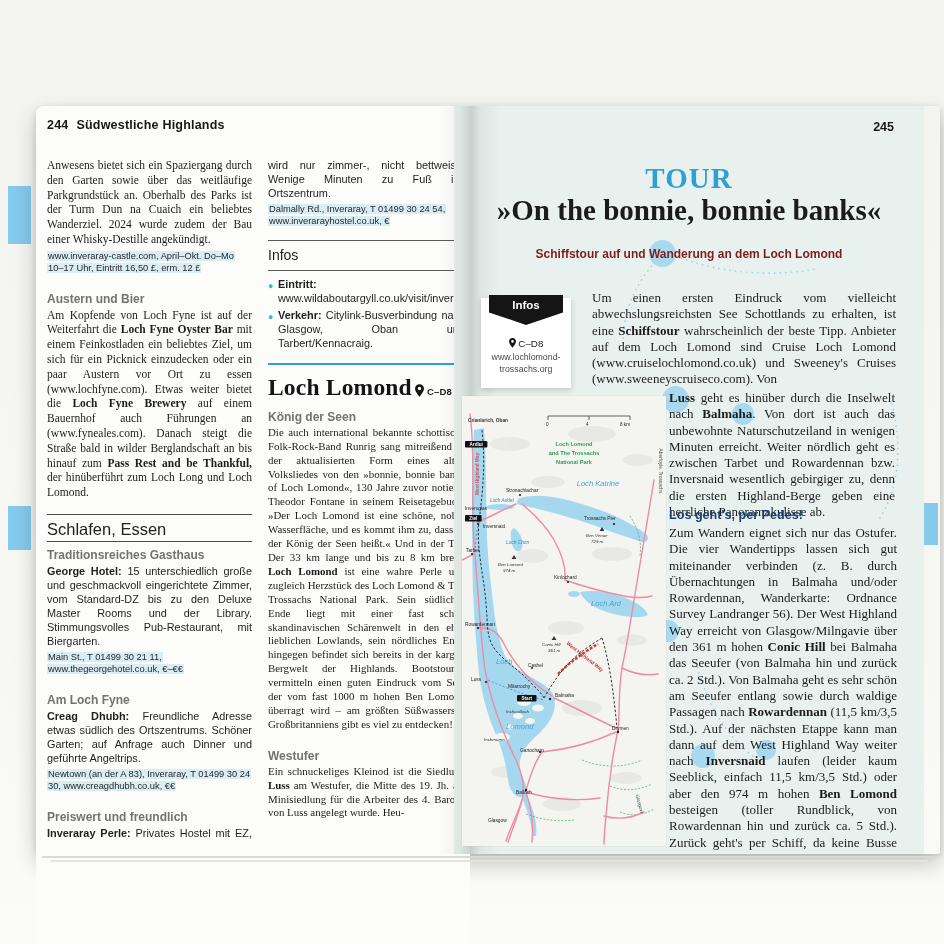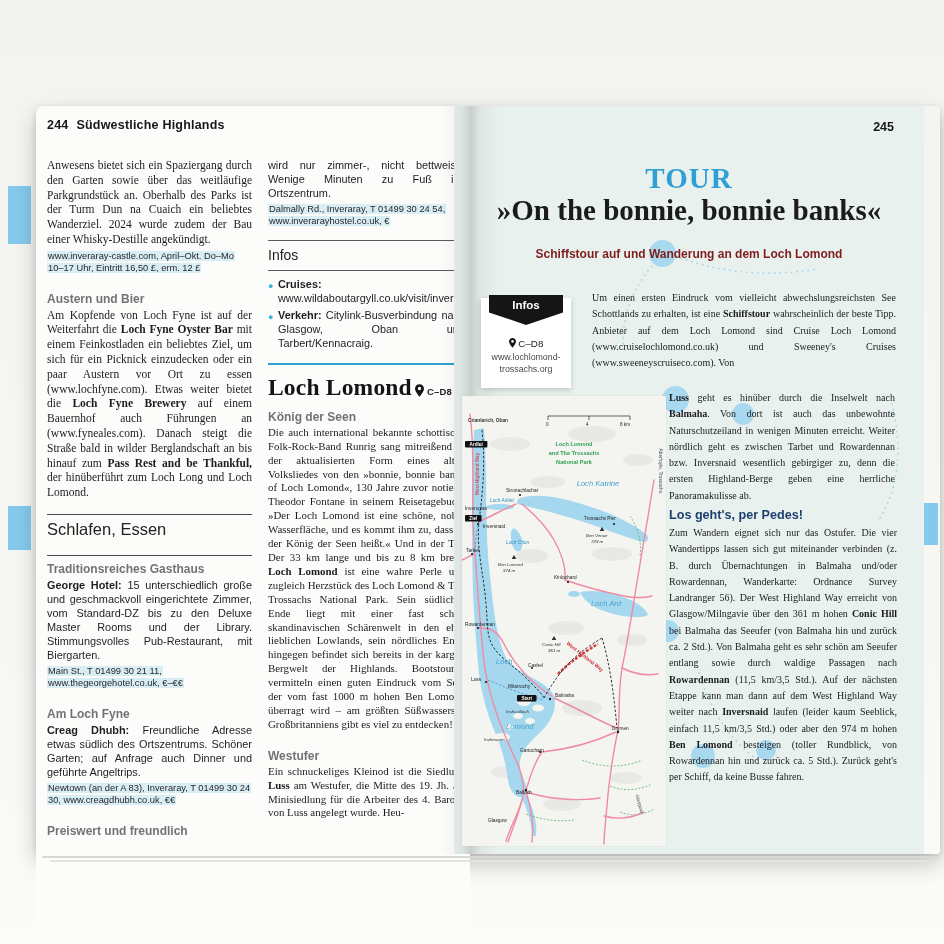--- a/index.html
+++ b/index.html
@@ -19,35 +19,35 @@
   .col{position:absolute;top:52px;height:684px;overflow:hidden;}
   .col1{left:11px;width:205px;}
   .col2{left:232px;width:197px;}
   .serif{font-family:"Liberation Serif",serif;font-size:11.5px;line-height:14.8px;color:#1c1c1f;text-align:justify;hyphens:auto;}
   .serif2{font-family:"Liberation Serif",serif;font-size:10.9px;line-height:13.9px;color:#1c1c1f;text-align:justify;hyphens:auto;}
   .sansb{font-size:10.9px;line-height:14px;color:#1f1f22;text-align:justify;hyphens:auto;}
   .sansb b,.serif b,.serif2 b{font-weight:bold;}
   .smallinfo{font-size:9.3px;line-height:12.4px;color:#27272a;margin:3px 0 0;}
   .smallinfo span{background:#d9edf4;box-decoration-break:clone;-webkit-box-decoration-break:clone;padding:0 1px;}
   .bluehead{color:#737373;font-weight:bold;font-size:12px;margin:17px 0 2px;}
-  .sechead{font-size:16.5px;color:#222;margin:14px 0 4px;padding:5px 0 16px;border-top:1.2px solid #4a4a4a;border-bottom:1.2px solid #4a4a4a;}
+  .sechead{font-size:16.5px;color:#222;margin:14px 0 4px;padding:5px 0 2px;border-top:1.2px solid #4a4a4a;border-bottom:1.2px solid #4a4a4a;}
   .infoshead{font-size:14px;color:#222;margin:12px 0 6px;padding:6px 0 7px;border-top:1px solid #5a5a5a;border-bottom:1px solid #5a5a5a;}
   .bullet{position:relative;padding-left:10px;}
   .bullet .dot{position:absolute;left:0;top:2px;color:#3ab3e4;font-size:9px;}
   .bluerule{border-top:2.6px solid #2f9fd6;margin:13px 0 9px;}
   .lochhead{font-family:"Liberation Serif",serif;font-weight:bold;font-size:23.5px;color:#141416;letter-spacing:.2px;display:flex;align-items:baseline;gap:3px;margin:0 0 9px;}
   .lochhead .grid{font-family:"Liberation Sans",sans-serif;font-size:9.5px;font-weight:bold;color:#222;}
   .pin{flex:none;align-self:center;margin-top:6px;}
 
   
   .rp-num{position:absolute;right:30px;top:14px;font-size:12.5px;font-weight:bold;color:#17171a;}
   .tour-label{position:absolute;left:0;top:56px;width:100%;text-align:center;font-family:"Liberation Serif",serif;font-weight:bold;font-size:29px;color:#2f9fd6;letter-spacing:1px;}
   .tour-title{position:absolute;left:0;top:88px;width:100%;text-align:center;font-family:"Liberation Serif",serif;font-weight:bold;font-size:29px;color:#1b1b1d;}
   .tour-sub{position:absolute;left:0;top:141px;width:100%;text-align:center;font-size:12px;font-weight:bold;color:#7f1d1d;z-index:3;}
-  .rserif{font-family:"Liberation Serif",serif;font-size:10px;line-height:16.3px;color:#1b1b1e;text-align:justify;position:absolute;z-index:3;hyphens:auto;}
+  .rserif{font-family:"Liberation Serif",serif;font-size:13px;line-height:16.3px;color:#1b1b1e;text-align:justify;position:absolute;z-index:3;hyphens:auto;}
   .rserif b{font-weight:bold;}
   .pedes{position:absolute;left:215px;top:402px;font-size:12.6px;font-weight:bold;color:#1c3f70;z-index:3;}
   .deco-dot{position:absolute;border-radius:50%;background:#a9d9ef;z-index:1;}
   .deco-svg{position:absolute;left:0;top:0;width:470px;height:748px;z-index:0;pointer-events:none;}
 
   .infos-card{position:absolute;left:27px;top:192px;width:90px;height:90px;background:#ffffff;box-shadow:0 2px 6px rgba(0,0,0,.18);z-index:4;}
   .infos-ribbon{position:absolute;left:8px;top:-3px;width:74px;height:30px;background:#151515;color:#fff;font-size:11.5px;font-weight:bold;text-align:center;padding-top:4px;box-sizing:border-box;
     clip-path:polygon(0 0,100% 0,100% 58%,50% 100%,0 58%);}
   .infos-grid{position:absolute;left:0;top:40px;width:100%;text-align:center;font-size:9.8px;color:#222;}
   .infos-url{position:absolute;left:0;top:54px;width:100%;text-align:center;font-size:8.8px;line-height:11.5px;color:#4a4a4e;}
@@ -103,21 +103,21 @@
 
         <div class="bluehead">Preiswert und freundlich</div>
         <div class="sansb"><b>Inveraray Perle:</b> Privates Hostel mit EZ, DZ und 4-Bett-Zimmern. Vermietet</div>
       </div>
 
       <div class="col col2">
         <div class="sansb">wird nur zimmer-, nicht bettweise. Wenige Minuten zu Fuß ins Ortszentrum.</div>
         <div class="smallinfo"><span>Dalmally Rd., Inveraray, T 01499 30 24 54, www.inverarayhostel.co.uk, €</span></div>
 
         <div class="infoshead">Infos</div>
-        <div class="sansb bullet"><span class="dot">●</span><span><b>Cruises:</b> www.wildaboutargyll.co.uk/visit/inveraray.</span></div>
+        <div class="sansb bullet"><span class="dot">●</span><span><b>Eintritt:</b> www.wildaboutargyll.co.uk/visit/inveraray.</span></div>
         <div class="sansb bullet" style="margin-top:3px;"><span class="dot">●</span><span><b>Verkehr:</b> Citylink-Busverbindung nach Glasgow, Oban und Tarbert/Kennacraig.</span></div>
 
         <div class="bluerule"></div>
         <div class="lochhead">
           <span>Loch Lomond</span>
           <svg class="pin" width="9" height="13" viewBox="0 0 10 14">
               <path d="M5,0 C2.2,0 0,2.2 0,5 C0,8 5,14 5,14 C5,14 10,8 10,5 C10,2.2 7.8,0 5,0 Z M5,6.6 A1.9,1.9 0 1 1 5,2.8 A1.9,1.9 0 0 1 5,6.6 Z" fill="#141414"></path>
             </svg>
           <span class="grid">C–D8</span>
         </div>

